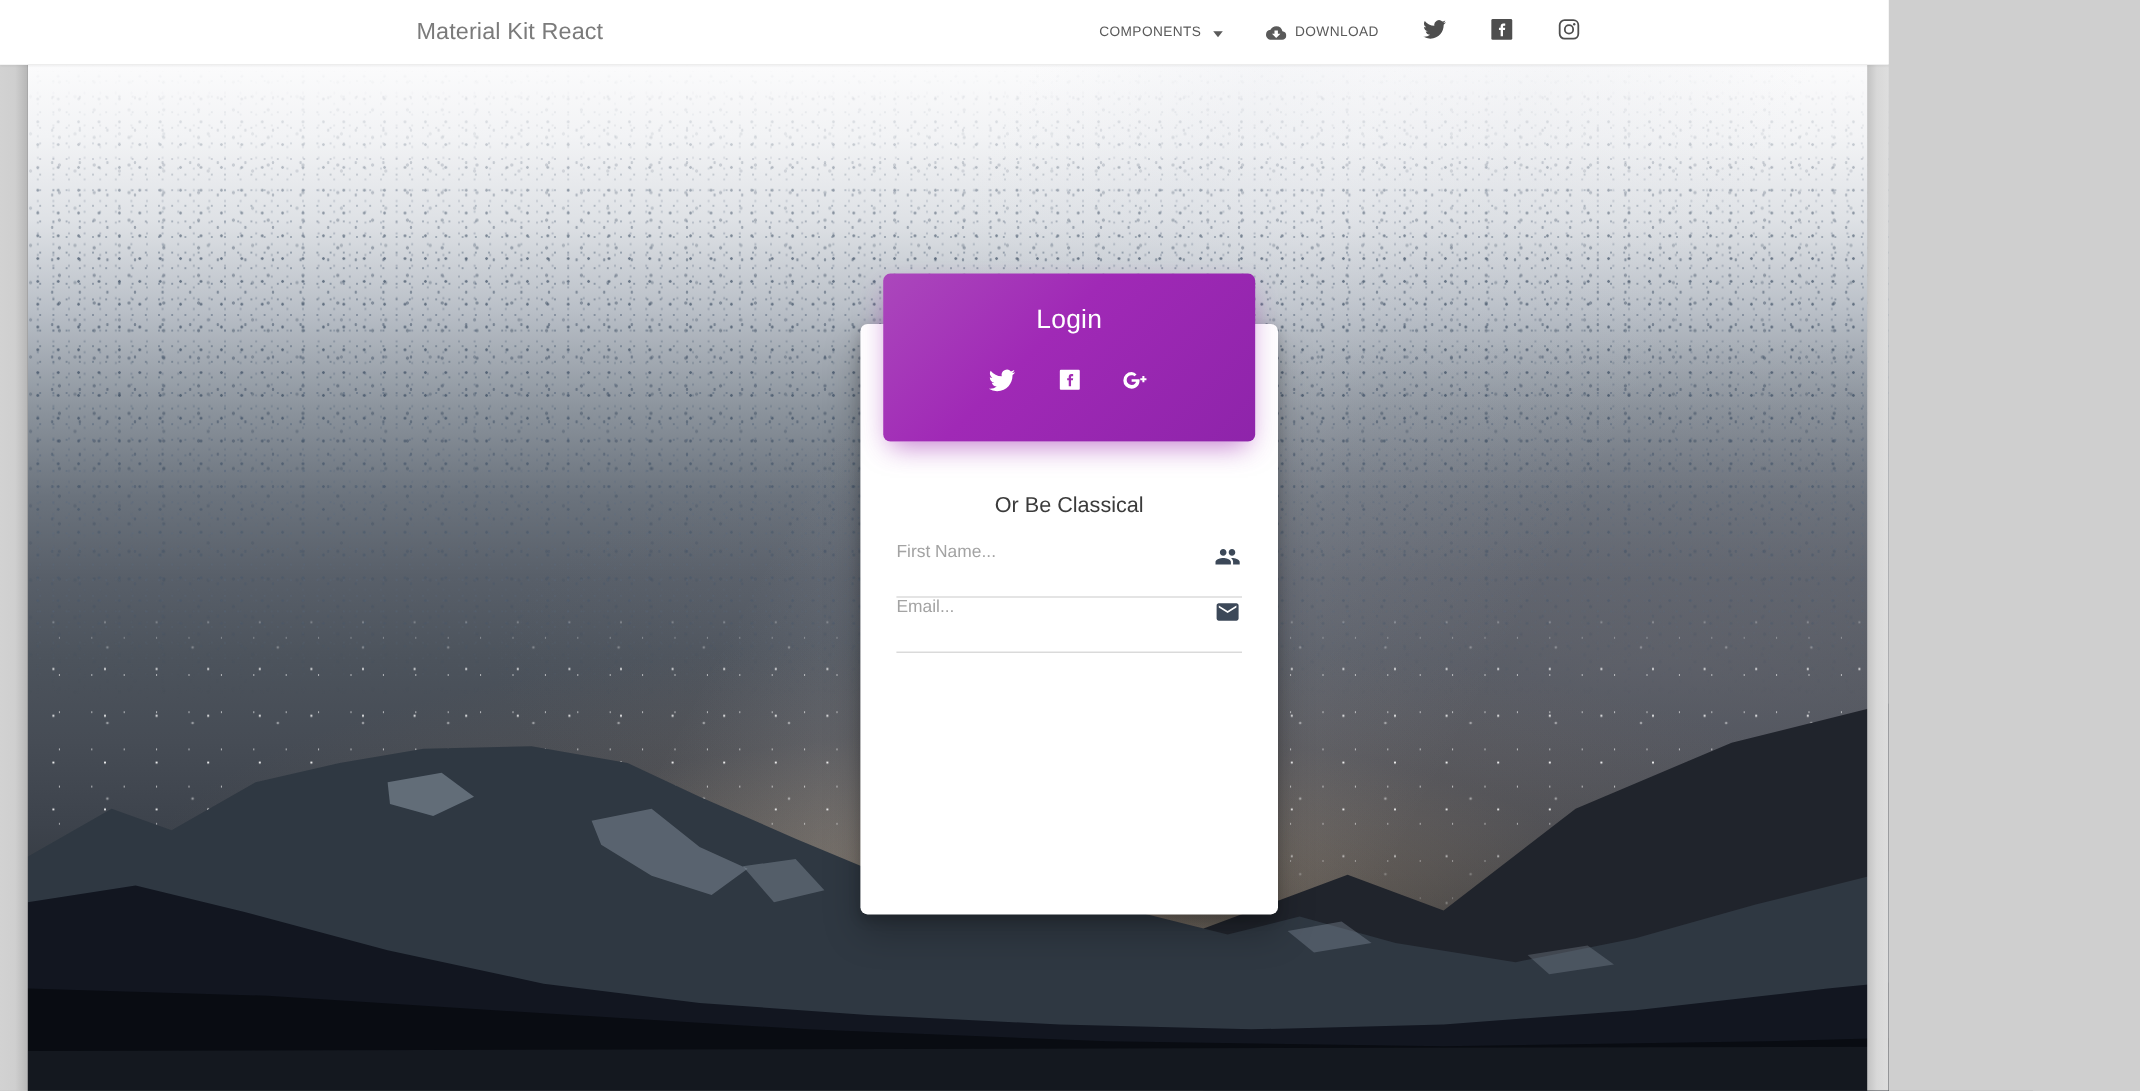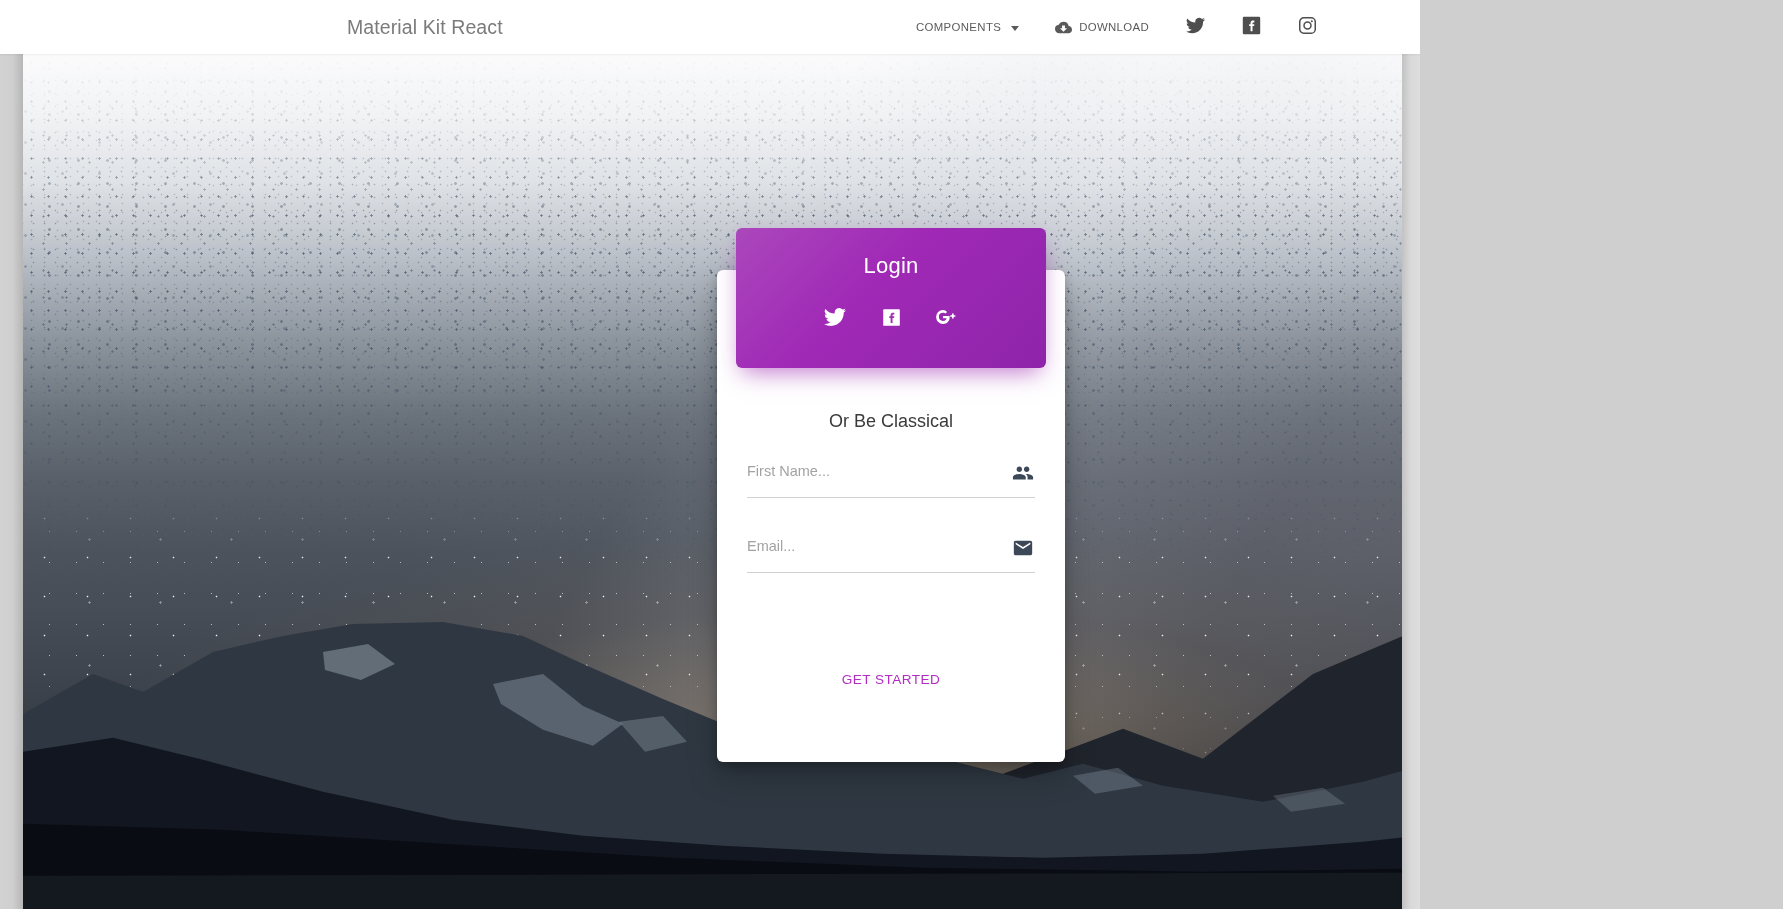--- a/index.html
+++ b/index.html
@@ -7,21 +7,21 @@
   html, body {
     width: 1783px;
     height: 909px;
     overflow: hidden;
     font-family: "Liberation Sans", sans-serif;
     background: #cfcfcf;
   }
 
   #app {
     position: relative;
-    width: 1420px;
+    width: 1574px;
     height: 909px;
     overflow: hidden;
   }
 
   
   .gutter-left {
     position: absolute;
     left: 0; top: 54px; bottom: 0;
     width: 23px;
     background: linear-gradient(to right, #d2d2d2 0%, #cfcfcf 55%, #b6b6b6 100%);
@@ -235,24 +235,23 @@
 
   .fields {
     position: absolute;
     left: 30px;
     right: 30px;
     top: 182px;
   }
   .field {
     position: relative;
     display: flex;
-    align-items: center;
+    align-items: flex-start;
     height: 46px;
     border-bottom: 1px solid #d2d2d2;
-    margin-bottom: 29px;
   }
   .field input {
     flex: 1;
     border: none;
     outline: none;
     background: transparent;
     font-family: "Liberation Sans", sans-serif;
     font-size: 14.5px;
     color: #3c4858;
     padding: 0 0 7px 0;
@@ -431,19 +430,16 @@
         <span class="field-icon">
           <svg width="22" height="22" viewBox="0 0 24 24" fill="#3c4858" aria-hidden="true">
             <path d="M20 4H4c-1.1 0-1.99.9-1.99 2L2 18c0 1.1.9 2 2 2h16c1.1 0 2-.9 2-2V6c0-1.1-.9-2-2-2zm0 4l-8 5-8-5V6l8 5 8-5v2z"></path>
           </svg>
         </span>
       </div>
 
 
     </div>
 
-    <div class="card-footer">
-      <button class="get-started-btn">Get Started</button>
-    </div>
 
   </div>
 
 </div>
 
 </body></html>

